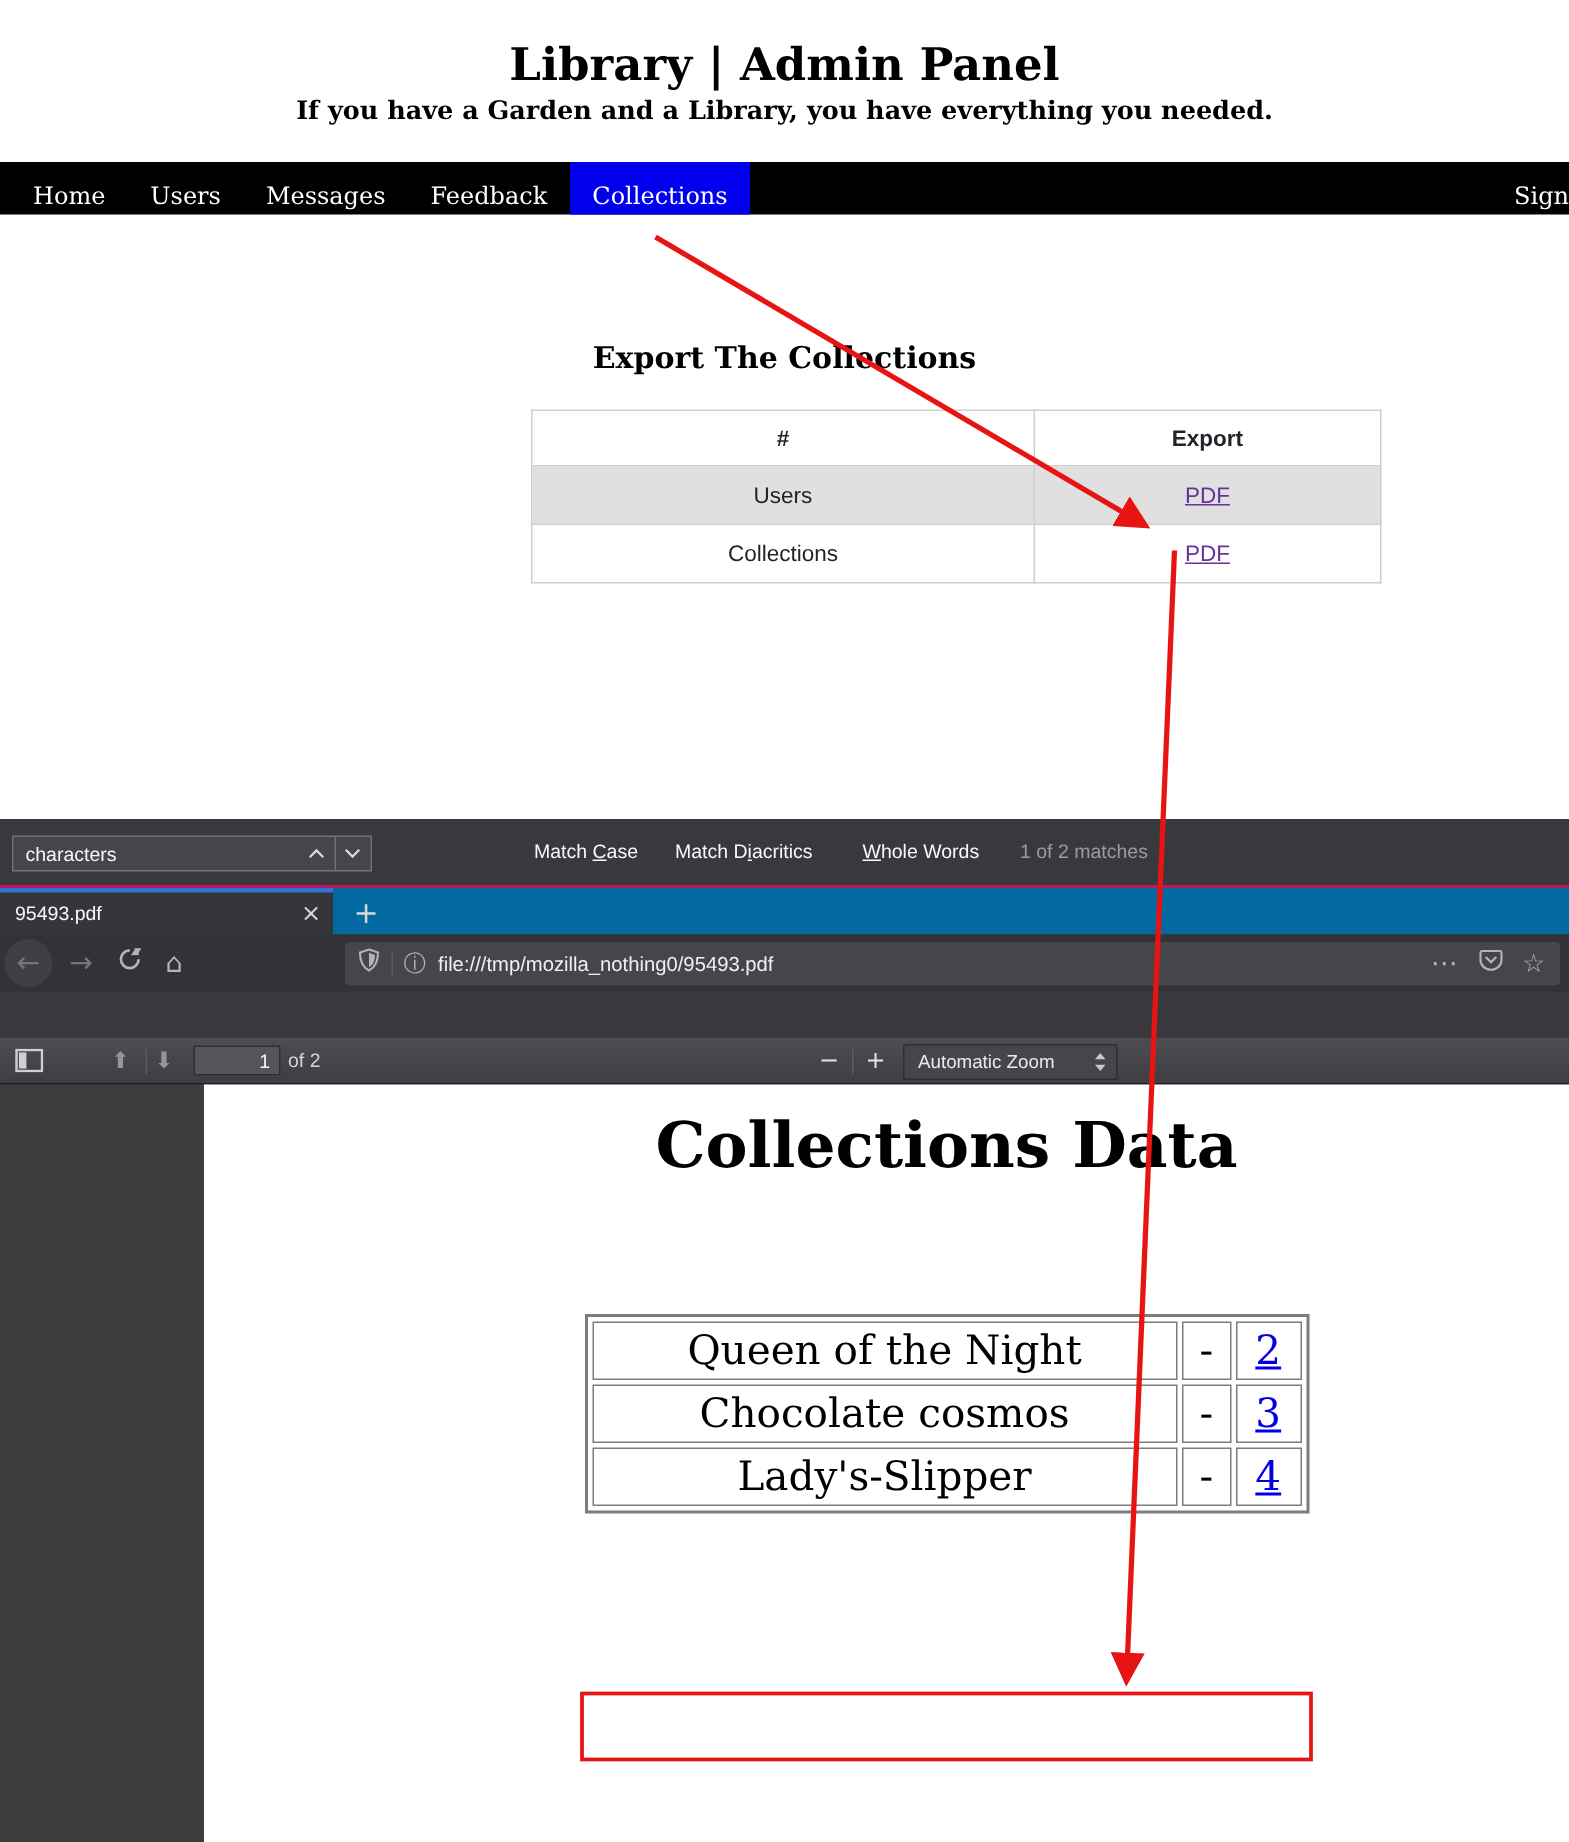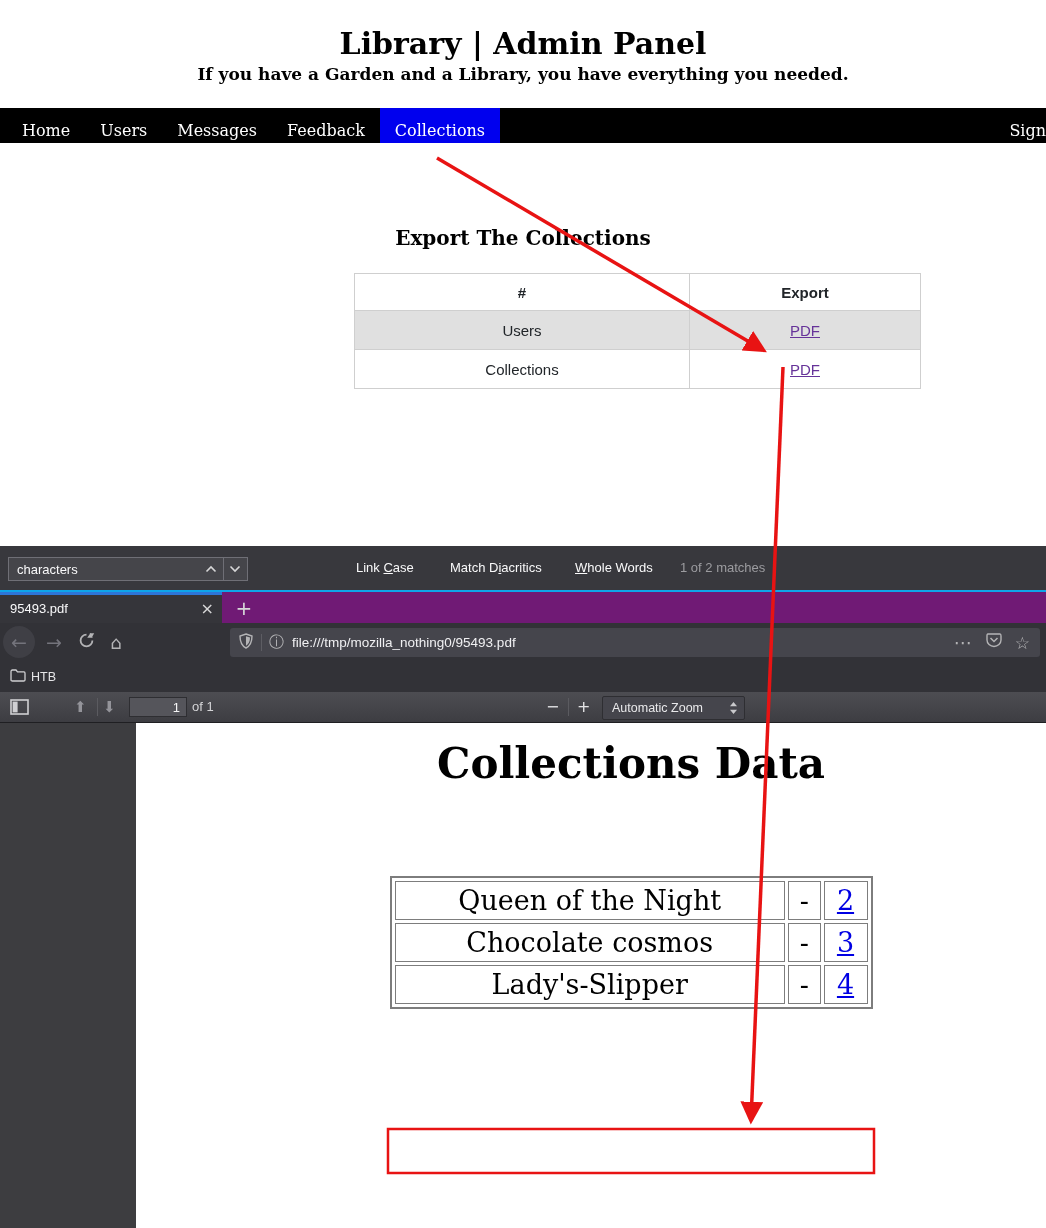--- a/index.html
+++ b/index.html
@@ -48,22 +48,22 @@
   .find-btn + .find-btn{border-left:1px solid #6f6f76;}
   .find-btn svg{display:block;}
   .find-toggle{position:absolute;top:11px;height:22px;line-height:22px;
     color:#f9f9fa;font-size:13px;white-space:nowrap;}
   .find-toggle.active{background:#5d5d62;border-radius:2px;padding:0 8px;}
   .find-toggle .akey{text-decoration:underline;}
   .find-matches{position:absolute;left:680px;top:11px;height:22px;line-height:22px;
     color:#9c9ca0;font-size:13px;}
 
   
-  .tabbar{position:absolute;top:44px;left:0;width:100%;height:33px;background:#701a75;
-    border-top:2px solid #0ea5e9;box-sizing:border-box;}
+  .tabbar{position:absolute;top:44px;left:0;width:100%;height:33px;background:#0369a1;
+    border-top:2px solid #be185d;box-sizing:border-box;}
   .tab{position:absolute;left:0;top:0;width:222px;height:31px;background:#35353a;}
   .tab-line{position:absolute;top:0;left:0;width:100%;height:3px;background:#2d76d8;}
   .tab-title{position:absolute;left:10px;top:3px;height:28px;line-height:28px;
     color:#f9f9fa;font-size:13px;}
   .tab-close{position:absolute;right:8px;top:3px;height:28px;line-height:28px;
     color:#d7d7d8;font-size:16px;}
   .newtab-btn{position:absolute;left:232px;top:1px;width:24px;height:30px;line-height:30px;
     text-align:center;color:#d7d7d8;font-size:20px;}
 
   
@@ -179,21 +179,21 @@
           <svg width="12" height="8" viewBox="0 0 12 8">
               <polyline points="1.5,1.5 6,6 10.5,1.5" fill="none" stroke="#d7d7d8" stroke-width="1.6"></polyline>
             </svg>
         </span>
       </div>
     </div>
     <div class="find-toggle active" style="left:253px;margin-top:35px;">
       <span>Highlight </span><span class="akey">A</span><span>ll</span>
     </div>
     <div class="find-toggle" style="left:356px;">
-      <span>Link </span><span class="akey">C</span><span>ase</span>
+      <span>Match </span><span class="akey">C</span><span>ase</span>
     </div>
     <div class="find-toggle" style="left:450px;">
       <span>Match D</span><span class="akey">i</span><span>acritics</span>
     </div>
     <div class="find-toggle" style="left:575px;">
       <span></span><span class="akey">W</span><span>hole Words</span>
     </div>
     <div class="find-matches">1 of 2 matches</div>
   </div>
 
@@ -242,47 +242,37 @@
           <svg width="16" height="15" viewBox="0 0 16 15">
             <path d="M2 1 H14 C15 1 15 2 15 3 V7 A7 6.5 0 0 1 1 7 V3 C1 2 1 1 2 1 Z" fill="none" stroke="#b4b4b6" stroke-width="1.4"></path>
             <polyline points="4.5,5 8,8.5 11.5,5" fill="none" stroke="#b4b4b6" stroke-width="1.5"></polyline>
           </svg>
         </span>
         <span class="url-star ifont">☆</span>
       </span>
     </div>
   </div>
 
-  <div class="bookmarksbar">
-    <div class="bookmark">
-      <span>
-        <svg width="16" height="13" viewBox="0 0 16 13">
-          <path d="M1 2.5 C1 1.7 1.6 1 2.4 1 H6 L7.5 2.8 H14 C14.8 2.8 15 3.4 15 4.2 V11 C15 11.8 14.4 12 13.6 12 H2.4 C1.6 12 1 11.8 1 11 Z" fill="none" stroke="#cfcfd2" stroke-width="1.3"></path>
-        </svg>
-      </span>
-      <span class="label">HTB</span>
-    </div>
-  </div>
 
   <div class="pdftoolbar">
     <div class="pt-item pt-sidebar">
       <svg width="19" height="16" viewBox="0 0 19 16">
         <rect x="1" y="1" width="17" height="14" fill="none" stroke="#d0d0d3" stroke-width="1.6"></rect>
         <rect x="2.6" y="2.6" width="5" height="10.8" fill="#d0d0d3"></rect>
       </svg>
     </div>
     <div class="pt-item pt-up ifont">
       <span>⬆</span>
     </div>
     <div class="pt-divider" style="left:97px;"></div>
     <div class="pt-item pt-down ifont">
       <span>⬇</span>
     </div>
     <input class="pt-pageinput" readonly="" value="1" style="">
-    <div class="pt-item pt-of">of 1</div>
+    <div class="pt-item pt-of">of 2</div>
 
     <div class="pt-item pt-minus ifont">−</div>
     <div class="pt-divider" style="left:568px;"></div>
     <div class="pt-item pt-plus ifont">+</div>
     <div class="pt-zoom">
       <span class="zlabel">Automatic Zoom</span>
       <svg width="9" height="14" viewBox="0 0 9 14">
         <polygon points="4.5,1 8,5.2 1,5.2" fill="#c9c9cc"></polygon>
         <polygon points="4.5,13 8,8.8 1,8.8" fill="#c9c9cc"></polygon>
       </svg>

